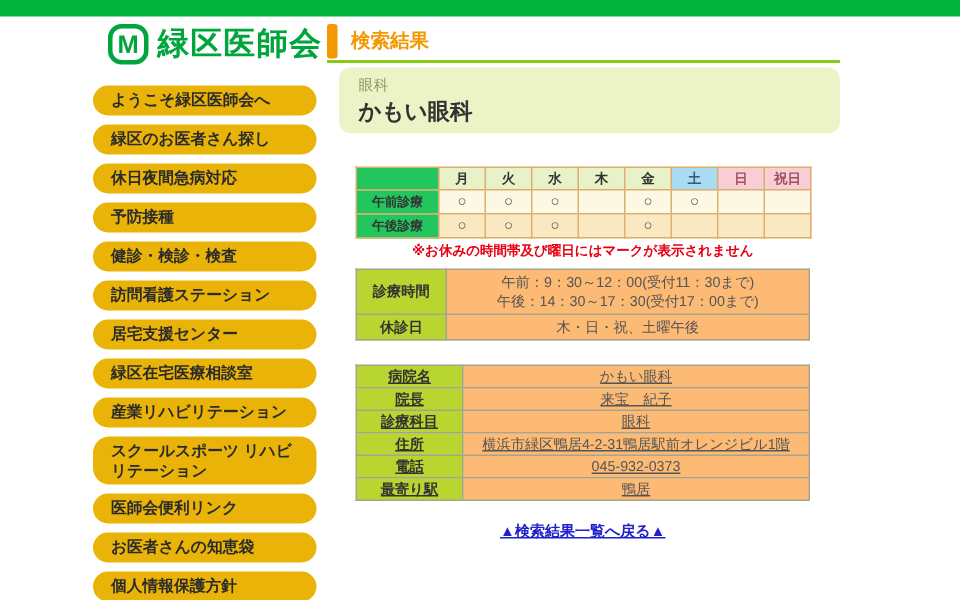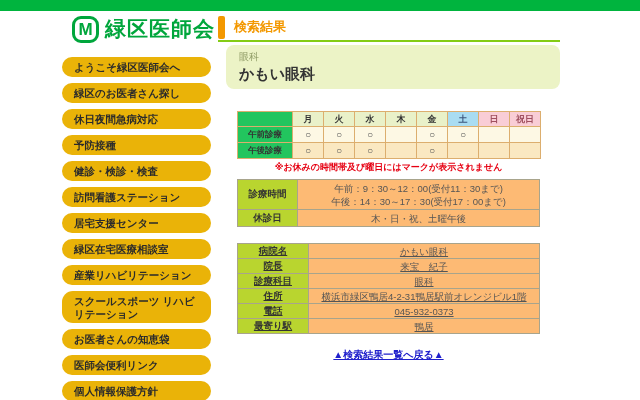--- a/index.html
+++ b/index.html
@@ -96,22 +96,22 @@
     <div class="side-btn">ようこそ緑区医師会へ</div>
     <div class="side-btn">緑区のお医者さん探し</div>
     <div class="side-btn">休日夜間急病対応</div>
     <div class="side-btn">予防接種</div>
     <div class="side-btn">健診・検診・検査</div>
     <div class="side-btn">訪問看護ステーション</div>
     <div class="side-btn">居宅支援センター</div>
     <div class="side-btn">緑区在宅医療相談室</div>
     <div class="side-btn">産業リハビリテーション</div>
     <div class="side-btn">スクールスポーツ リハビリテーション</div>
+    <div class="side-btn">医師会便利リンク</div>
     <div class="side-btn">お医者さんの知恵袋</div>
-    <div class="side-btn">医師会便利リンク</div>
     <div class="side-btn">個人情報保護方針</div>
   </div>
 
   <table class="schedule">
     <tbody>
         <tr>
       <th class="corner"></th>
       <th class="wd">月</th>
       <th class="wd">火</th>
       <th class="wd">水</th>

